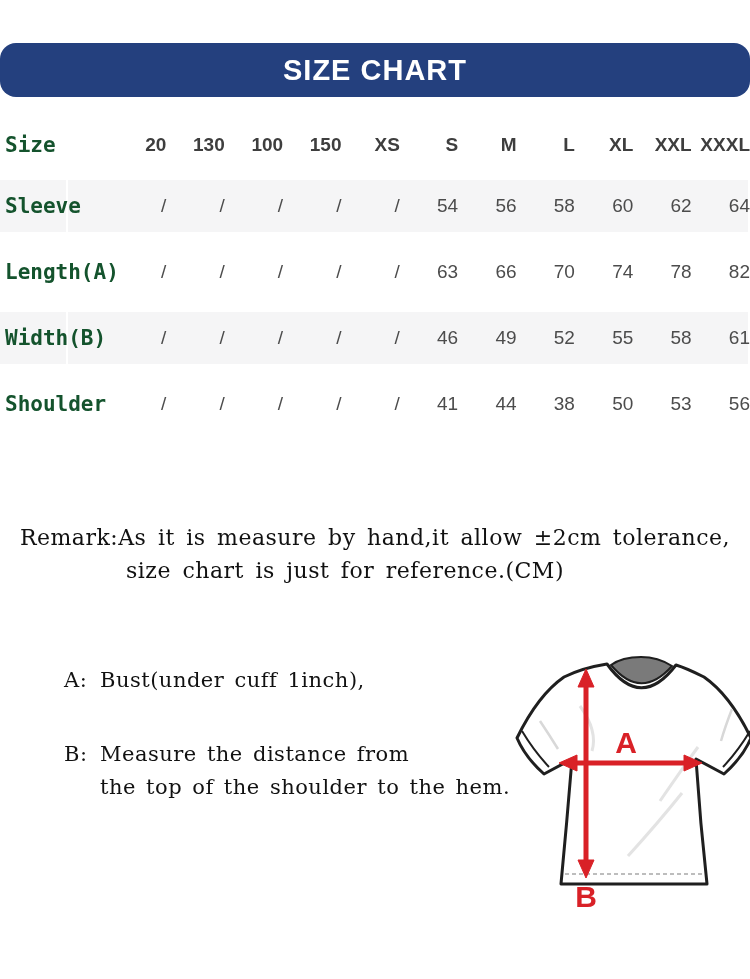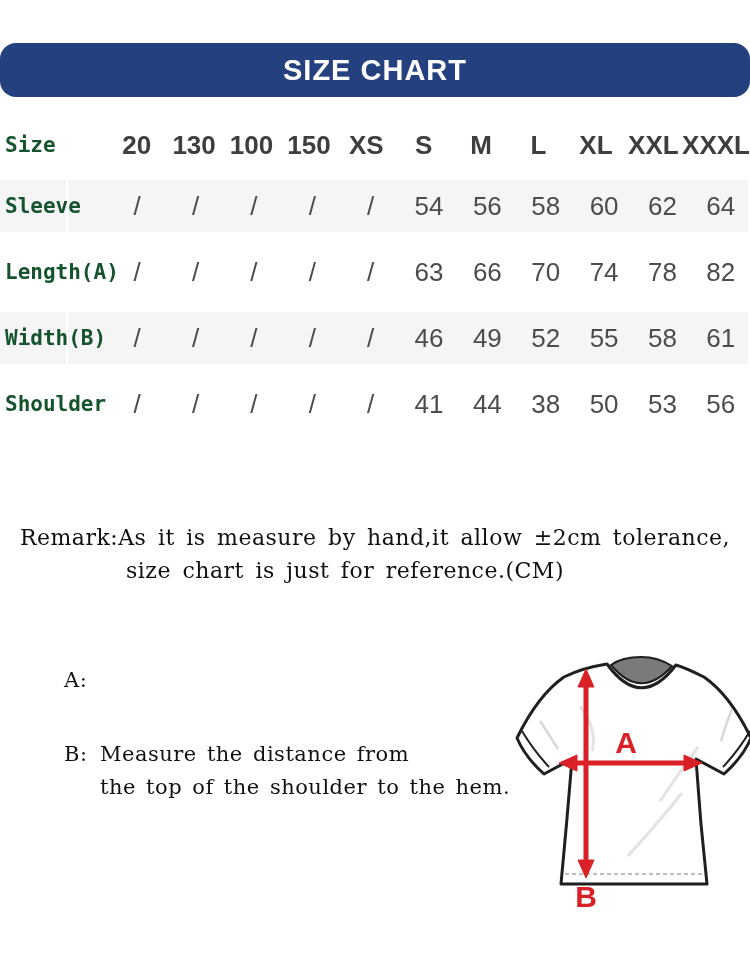--- a/index.html
+++ b/index.html
@@ -32,21 +32,21 @@
   .trow.striped::after{
     content:"";position:absolute;left:68px;top:7px;bottom:7px;right:2px;
     background:#f5f5f6;z-index:0;
   }
   .tlabel{
     font-family:"DejaVu Sans Mono","Liberation Mono",monospace;
     font-weight:bold;font-size:21px;color:#14532d;
     padding-left:5px;position:relative;z-index:1;white-space:nowrap;
   }
   .tcell{
-    text-align:center;font-size:26px;color:#4c4c4c;
+    text-align:right;font-size:19px;color:#4c4c4c;
     position:relative;z-index:1;
     font-family:"Liberation Sans",sans-serif;
   }
   .thead .tcell{font-weight:600;color:#3e3e3e;}
 
   
   .remark{
     margin-top:84px;text-align:center;
     font-family:"DejaVu Serif","Liberation Serif",serif;
     font-size:22px;color:#111111;line-height:33px;
@@ -158,20 +158,21 @@
 <div class="remark">
   <div>Remark:As it is measure by hand,it allow ±2cm tolerance,</div>
   <div class="remark-line2">size chart is just for reference.(CM)</div>
 </div>
 
 <div class="notes-row">
   <div class="notes-col">
     <div class="note note-a">
       <div class="note-label">A:</div>
       <div>
+        <div class="note-line">Bust(under cuff 1inch),</div>
       </div>
     </div>
     <div class="note note-b">
       <div class="note-label">B:</div>
       <div>
         <div class="note-line">Measure the distance from</div>
         <div class="note-line">the top of the shoulder to the hem.</div>
       </div>
     </div>
   </div>

